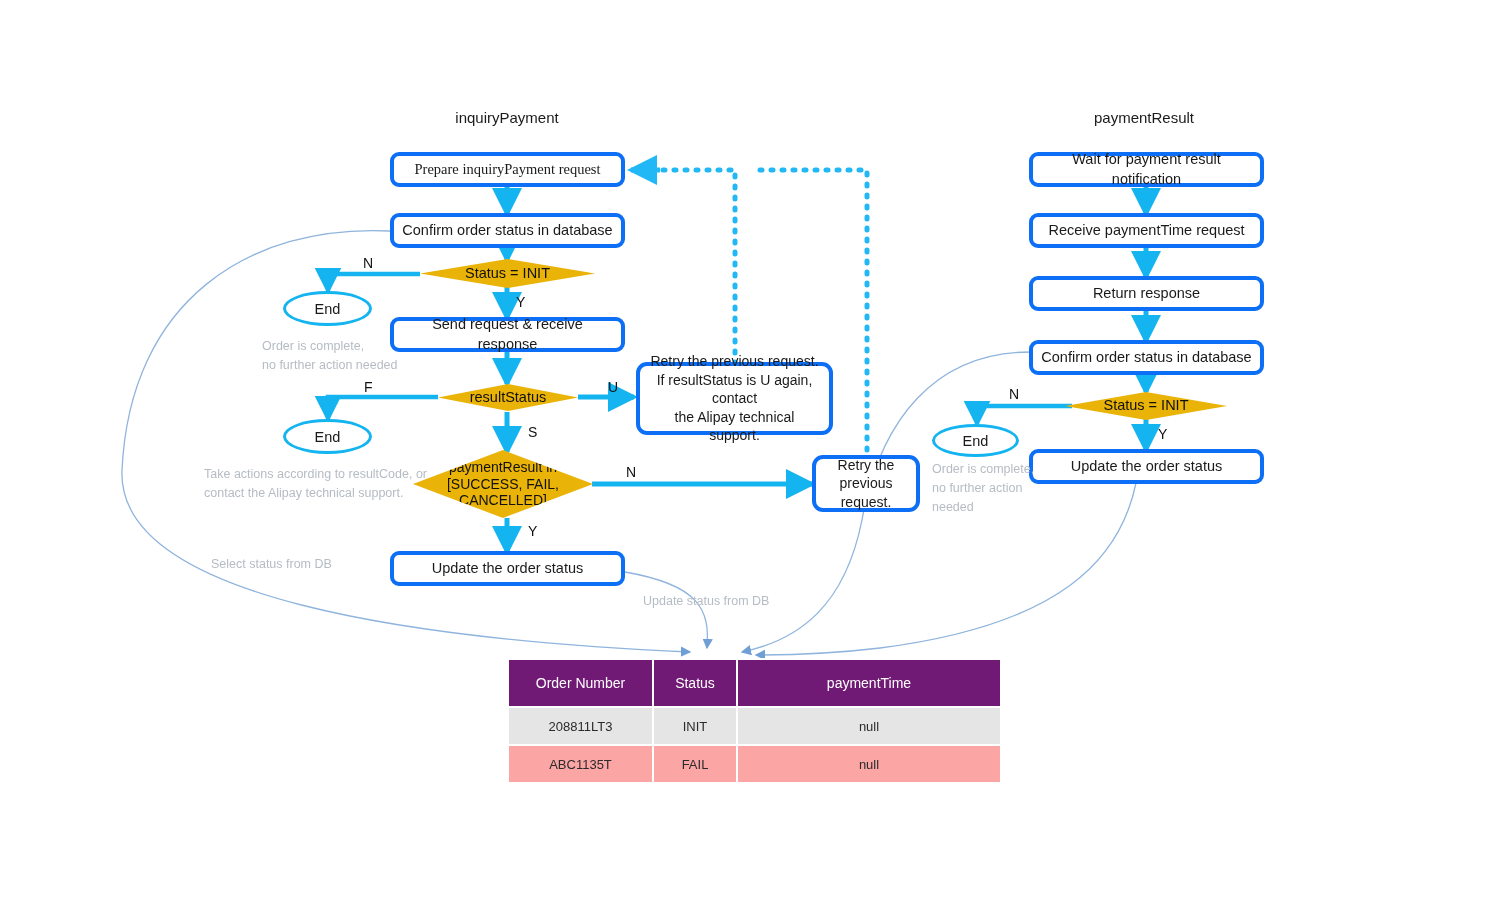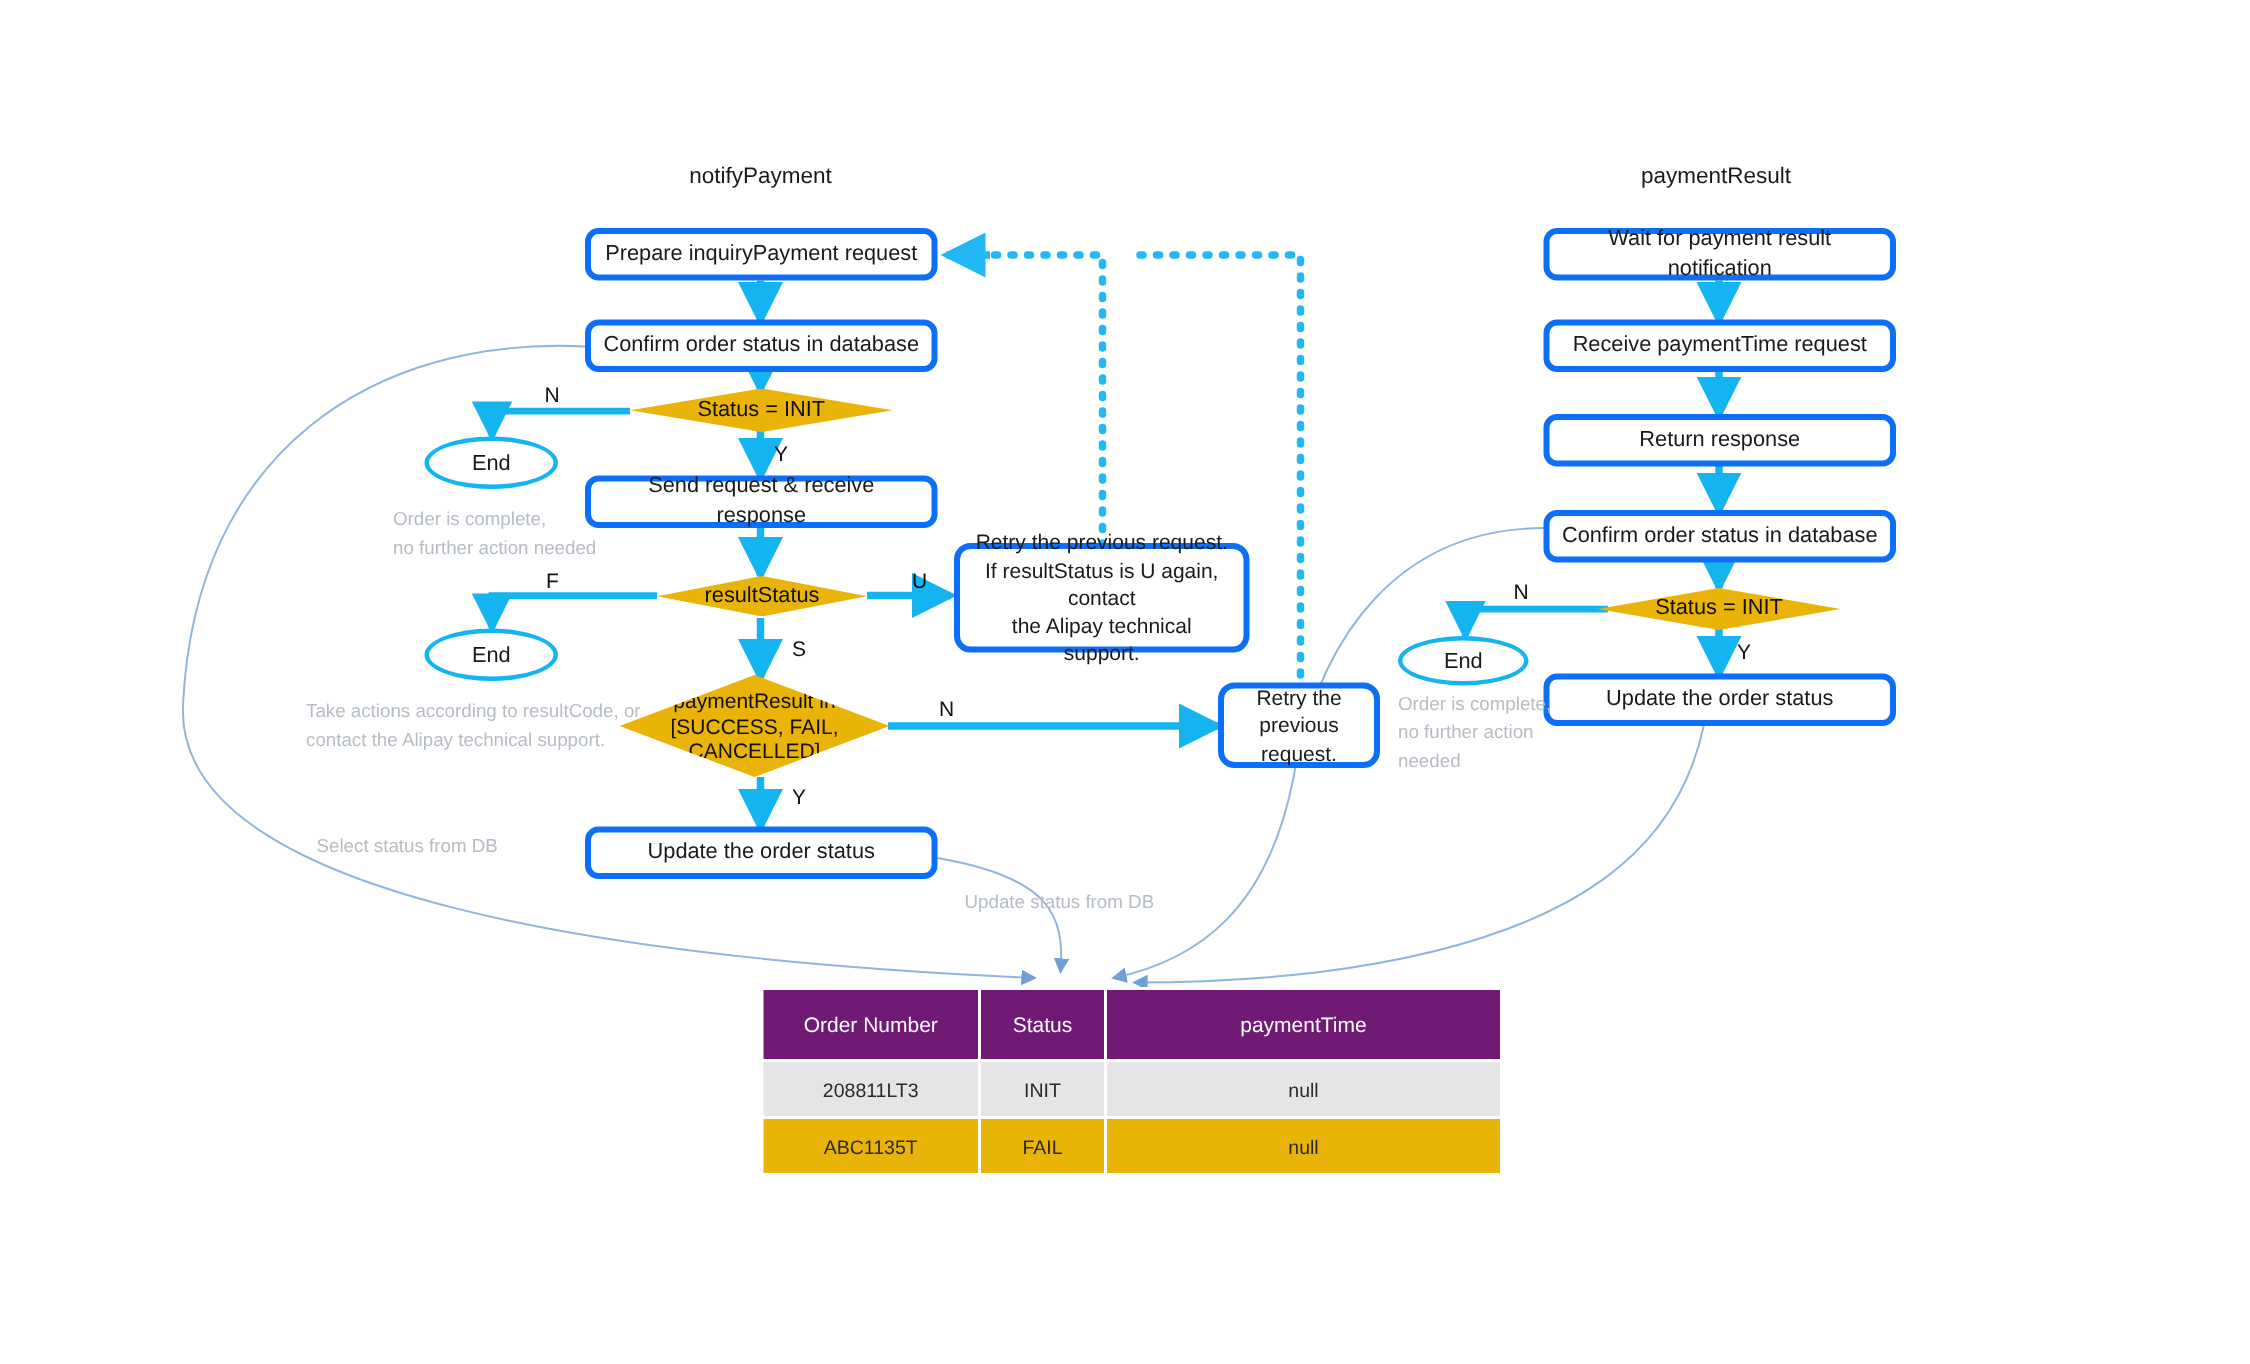--- a/index.html
+++ b/index.html
@@ -25,21 +25,21 @@
   .note{position:absolute;font-size:12.5px;color:#b6bcc4;line-height:1.5;
         white-space:pre-line;}
   .note.right{text-align:left;}
   table.dbtable{position:absolute;border-collapse:collapse;table-layout:fixed;}
   table.dbtable th{background:#701a75;color:#ffffff;font-weight:normal;font-size:14px;
                    height:44px;text-align:center;border:2px solid #ffffff;}
   table.dbtable td{font-size:13px;color:#2b2b2b;height:34px;text-align:center;
                    border:2px solid #ffffff;}
   table.dbtable tr.r0 td{background:#ccd5e6;}
   table.dbtable tr.r1 td{background:#e5e5e5;}
-  table.dbtable tr.r2 td{background:#eab308;}
+  table.dbtable tr.r2 td{background:#fca5a5;}
 </style>
 </head>
 <body>
 
 <div id="stage">
 
   <svg id="wires" viewBox="0 0 1500 909" xmlns="http://www.w3.org/2000/svg">
     <defs>
       <marker id="ah" markerWidth="9" markerHeight="9" refX="5.2" refY="3" orient="auto" markerUnits="strokeWidth">
         <path d="M0,0 L6,3 L0,6 z" fill="#14b4f0"></path>
@@ -98,24 +98,24 @@
       <path d="M390,231 C250,224 130,300 122,470 C116,600 420,640 690,652" marker-end="url(#ahthin)"></path>
 
       <path d="M625,572 C700,585 710,610 707,648" marker-end="url(#ahthin)"></path>
 
       <path d="M1030,352 C935,352 880,420 862,520 C845,605 800,640 742,652" marker-end="url(#ahthin)"></path>
 
       <path d="M1136,483 C1120,560 1060,625 880,648 C830,654 790,655 756,655" marker-end="url(#ahthin)"></path>
     </g>
   </svg>
 
-  <div class="lane-title" style="left:507px;top:109px;">notifyPayment</div>
+  <div class="lane-title" style="left:507px;top:109px;">inquiryPayment</div>
   <div class="lane-title" style="left:1144px;top:109px;">paymentResult</div>
 
-  <div class="pbox" style="left:390px;top:152px;width:235px;height:35px;">Prepare inquiryPayment request</div>
+  <div class="pbox" style="left:390px;top:152px;width:235px;height:35px;font-family:Liberation Serif, serif;">Prepare inquiryPayment request</div>
 
   <div class="pbox" style="left:390px;top:213px;width:235px;height:35px;">Confirm order status in database</div>
 
   <div class="diamond d1" style="left:420px;top:259px;width:175px;height:29px;">Status = INIT</div>
 
   <div class="endnode" style="left:283px;top:291px;width:89px;height:35px;">End</div>
 
   <div class="pbox" style="left:390px;top:317px;width:235px;height:35px;">Send request &amp; receive response</div>
 
   <div class="diamond d1" style="left:438px;top:384px;width:140px;height:27px;">resultStatus</div>

